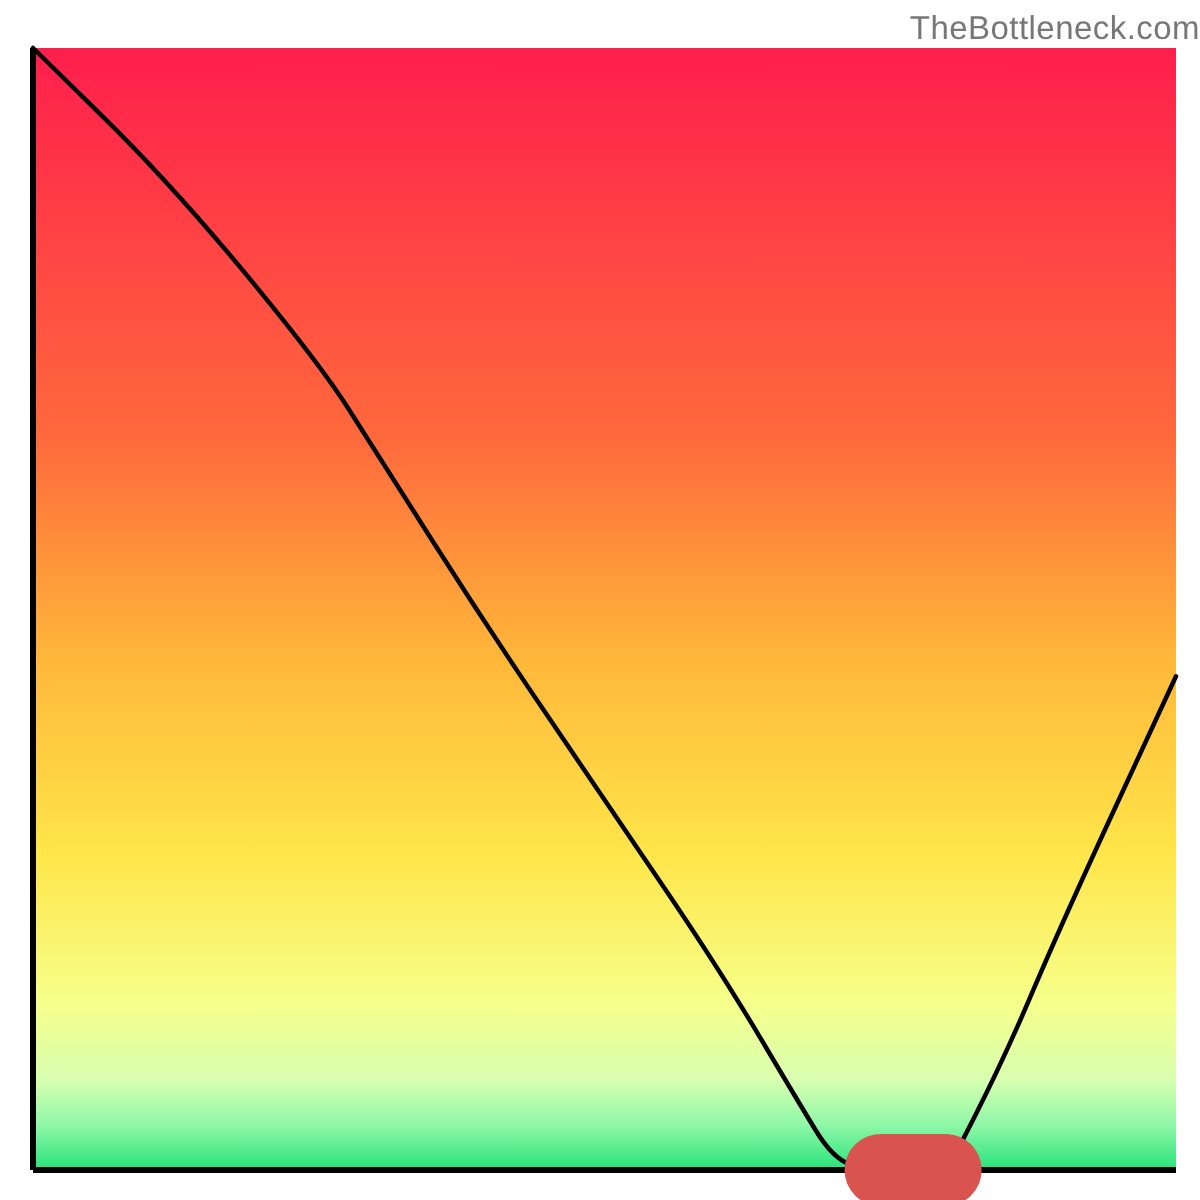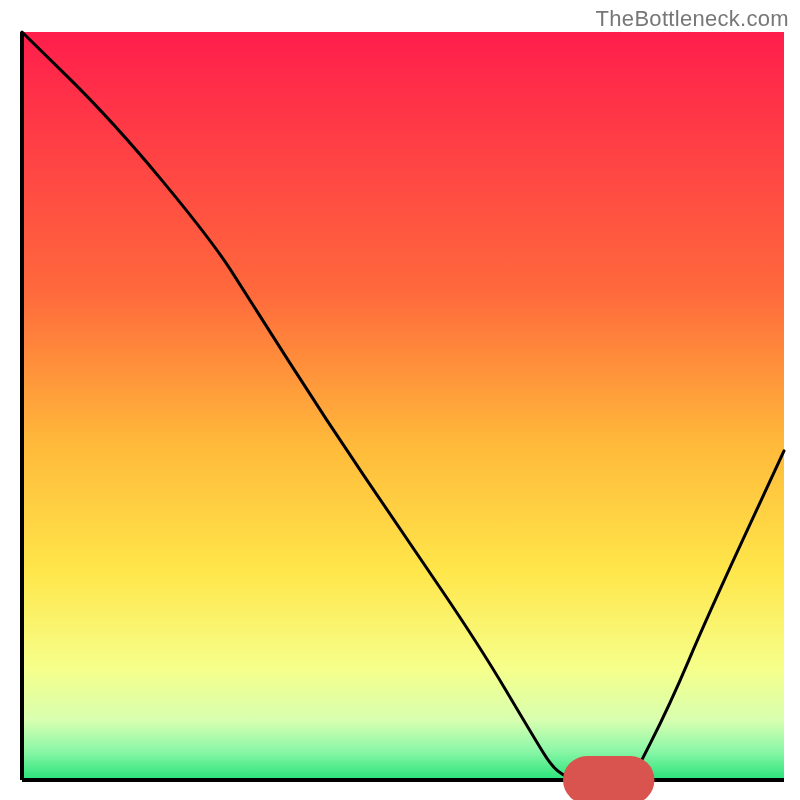--- a/index.html
+++ b/index.html
@@ -12,21 +12,21 @@
   }
   .chart-wrap {
     position: relative;
     width: 800px;
     height: 800px;
     box-sizing: border-box;
   }
   .attribution {
     position: absolute;
     top: 6px;
-    right: 11px;
+    right: 0;
     color: #777;
     font-size: 22px;
     font-weight: 400;
     letter-spacing: 0.3px;
   }
   svg {
     display: block;
   }
 </style>
 </head>

